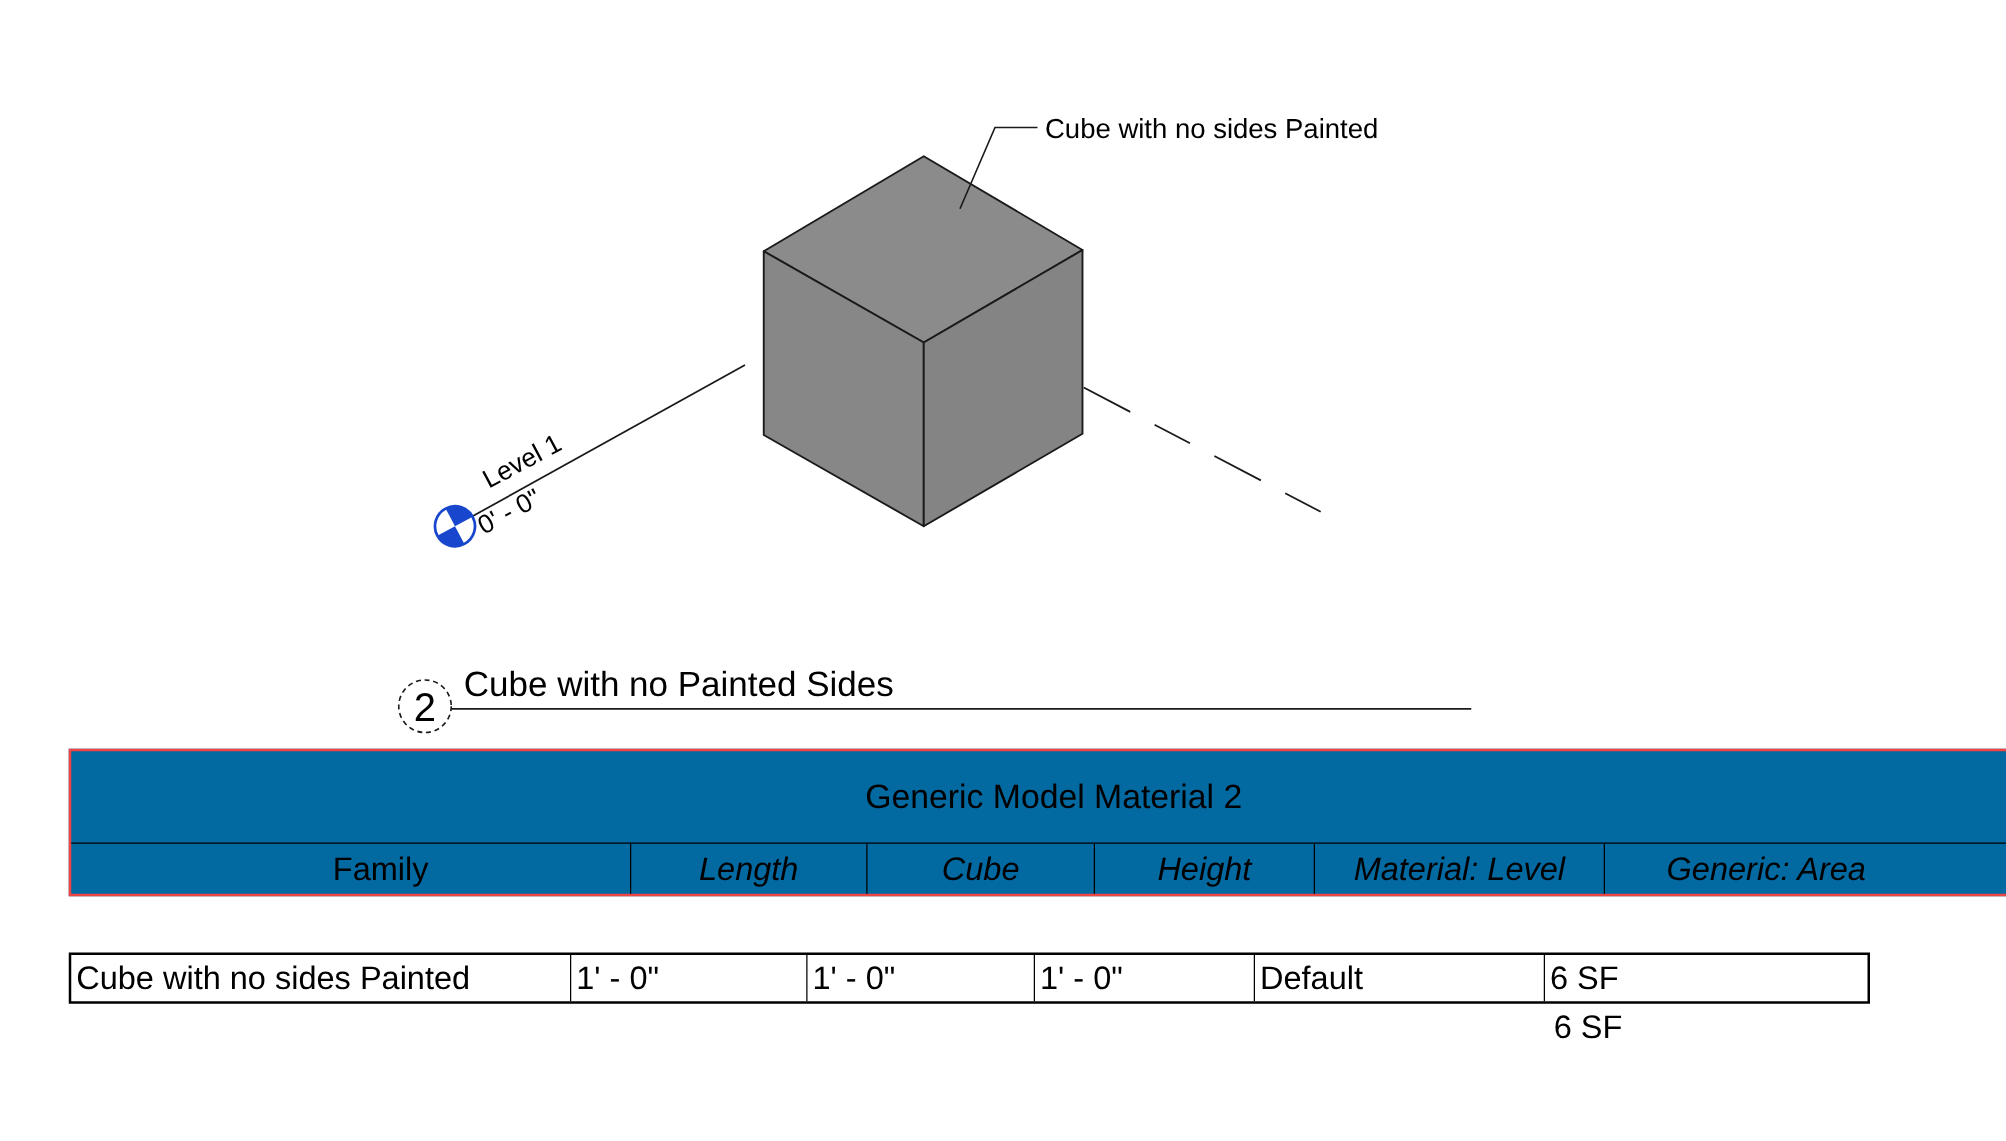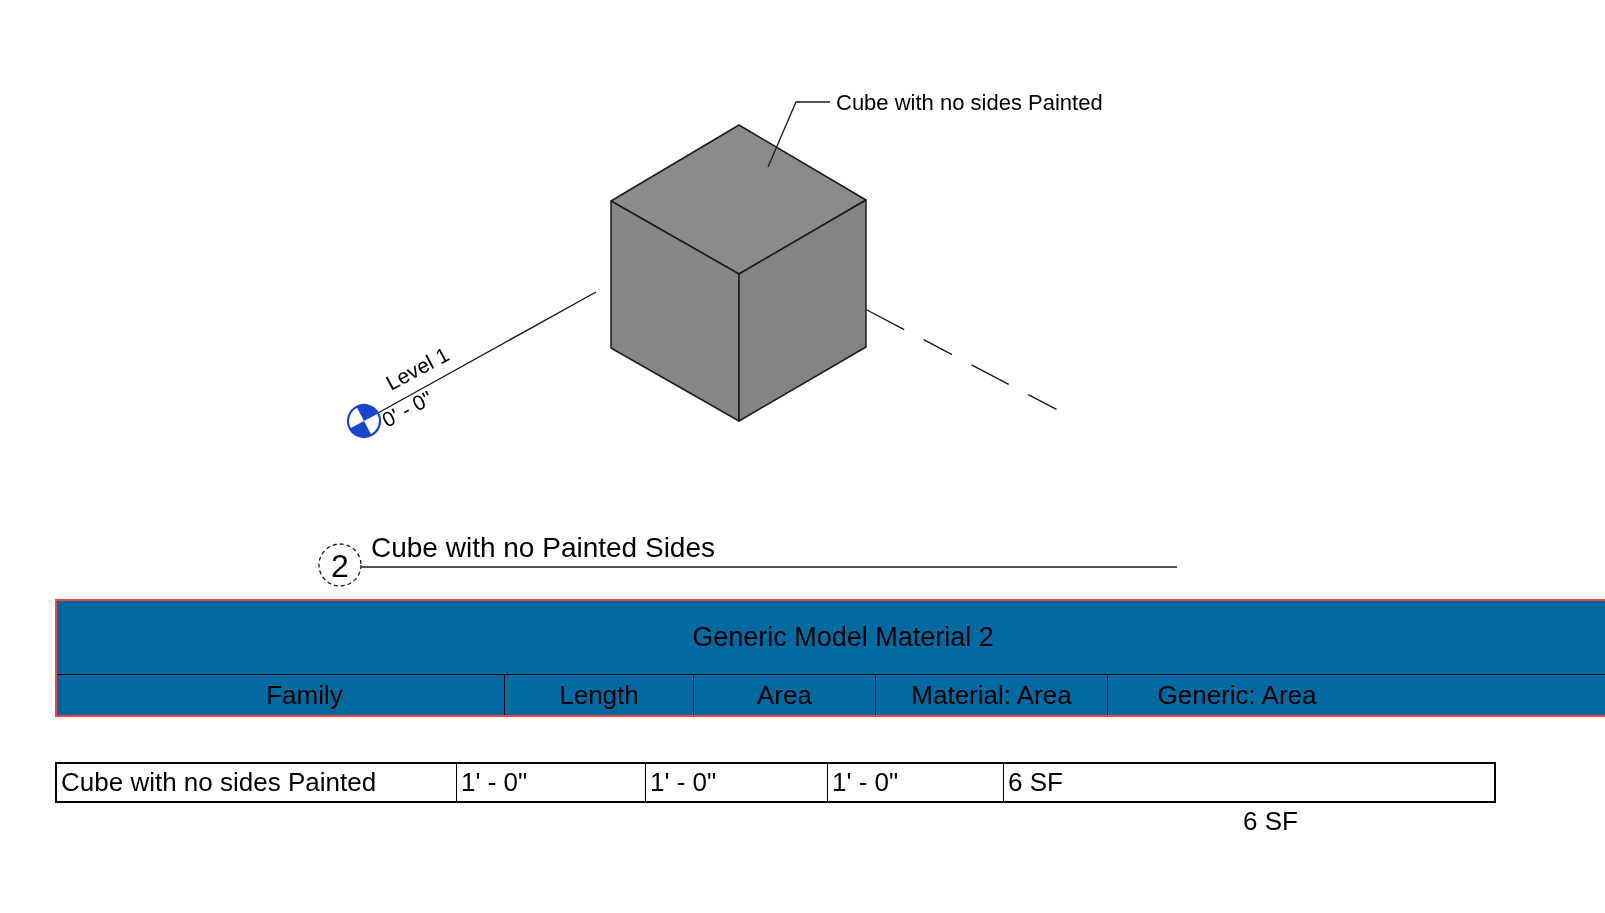--- a/index.html
+++ b/index.html
@@ -19,21 +19,21 @@
     height:73px; display:flex; align-items:center; justify-content:center;
     font-size:27px;
   }
   .sched-cols {
     height:41px; border-top:1px solid #000; display:flex; box-sizing:border-box;padding-left:48px;
   }
   .hcell {
     display:flex; align-items:center; justify-content:center;
     font-size:26px; box-sizing:border-box; white-space:nowrap; overflow:hidden;
   }
-  .hcell + .hcell { border-left:1px solid #000; }
+  .hcell + .hcell { border-left:1px solid #000;font-style:italic; }
   .c0{width:399px} .c1{width:189px} .c2{width:182px}
   .c3{width:176px} .c4{width:232px} .c5{width:259px}
 
   .sched-row {
     position:absolute; left:55px; top:762px; width:1441px; height:41px;
     border:2px solid #000; box-sizing:border-box; display:flex; background:#fff;
   }
   .dcell {
     display:flex; align-items:center; padding-left:4px;
     font-size:26px; box-sizing:border-box; white-space:nowrap; overflow:hidden;
@@ -77,29 +77,31 @@
     <text x="340" y="577" text-anchor="middle" font-size="32">2</text>
     <text x="371" y="557" font-size="28">Cube with no Painted Sides</text>
     <line x1="361" y1="567" x2="1177" y2="567" stroke="#1a1a1a" stroke-width="1.4"></line>
   </svg>
 
   <div class="sched-head">
     <div class="sched-title">Generic Model Material 2</div>
     <div class="sched-cols">
       <div class="hcell c0">Family</div>
       <div class="hcell c1">Length</div>
-      <div class="hcell c2">Area</div>
-      <div class="hcell c4">Material: Area</div>
+      <div class="hcell c2">Cube</div>
+      <div class="hcell c3">Height</div>
+      <div class="hcell c4">Material: Level</div>
       <div class="hcell c5">Generic: Area</div>
     </div>
   </div>
 
   <div class="sched-row">
     <div class="dcell c0">Cube with no sides Painted</div>
     <div class="dcell c1">1' - 0"</div>
     <div class="dcell c2">1' - 0"</div>
     <div class="dcell c3">1' - 0"</div>
+    <div class="dcell c4">Default</div>
     <div class="dcell c5">6 SF</div>
   </div>
 
   <div class="sched-total">6 SF</div>
 
 </div>
 
 </body></html>

